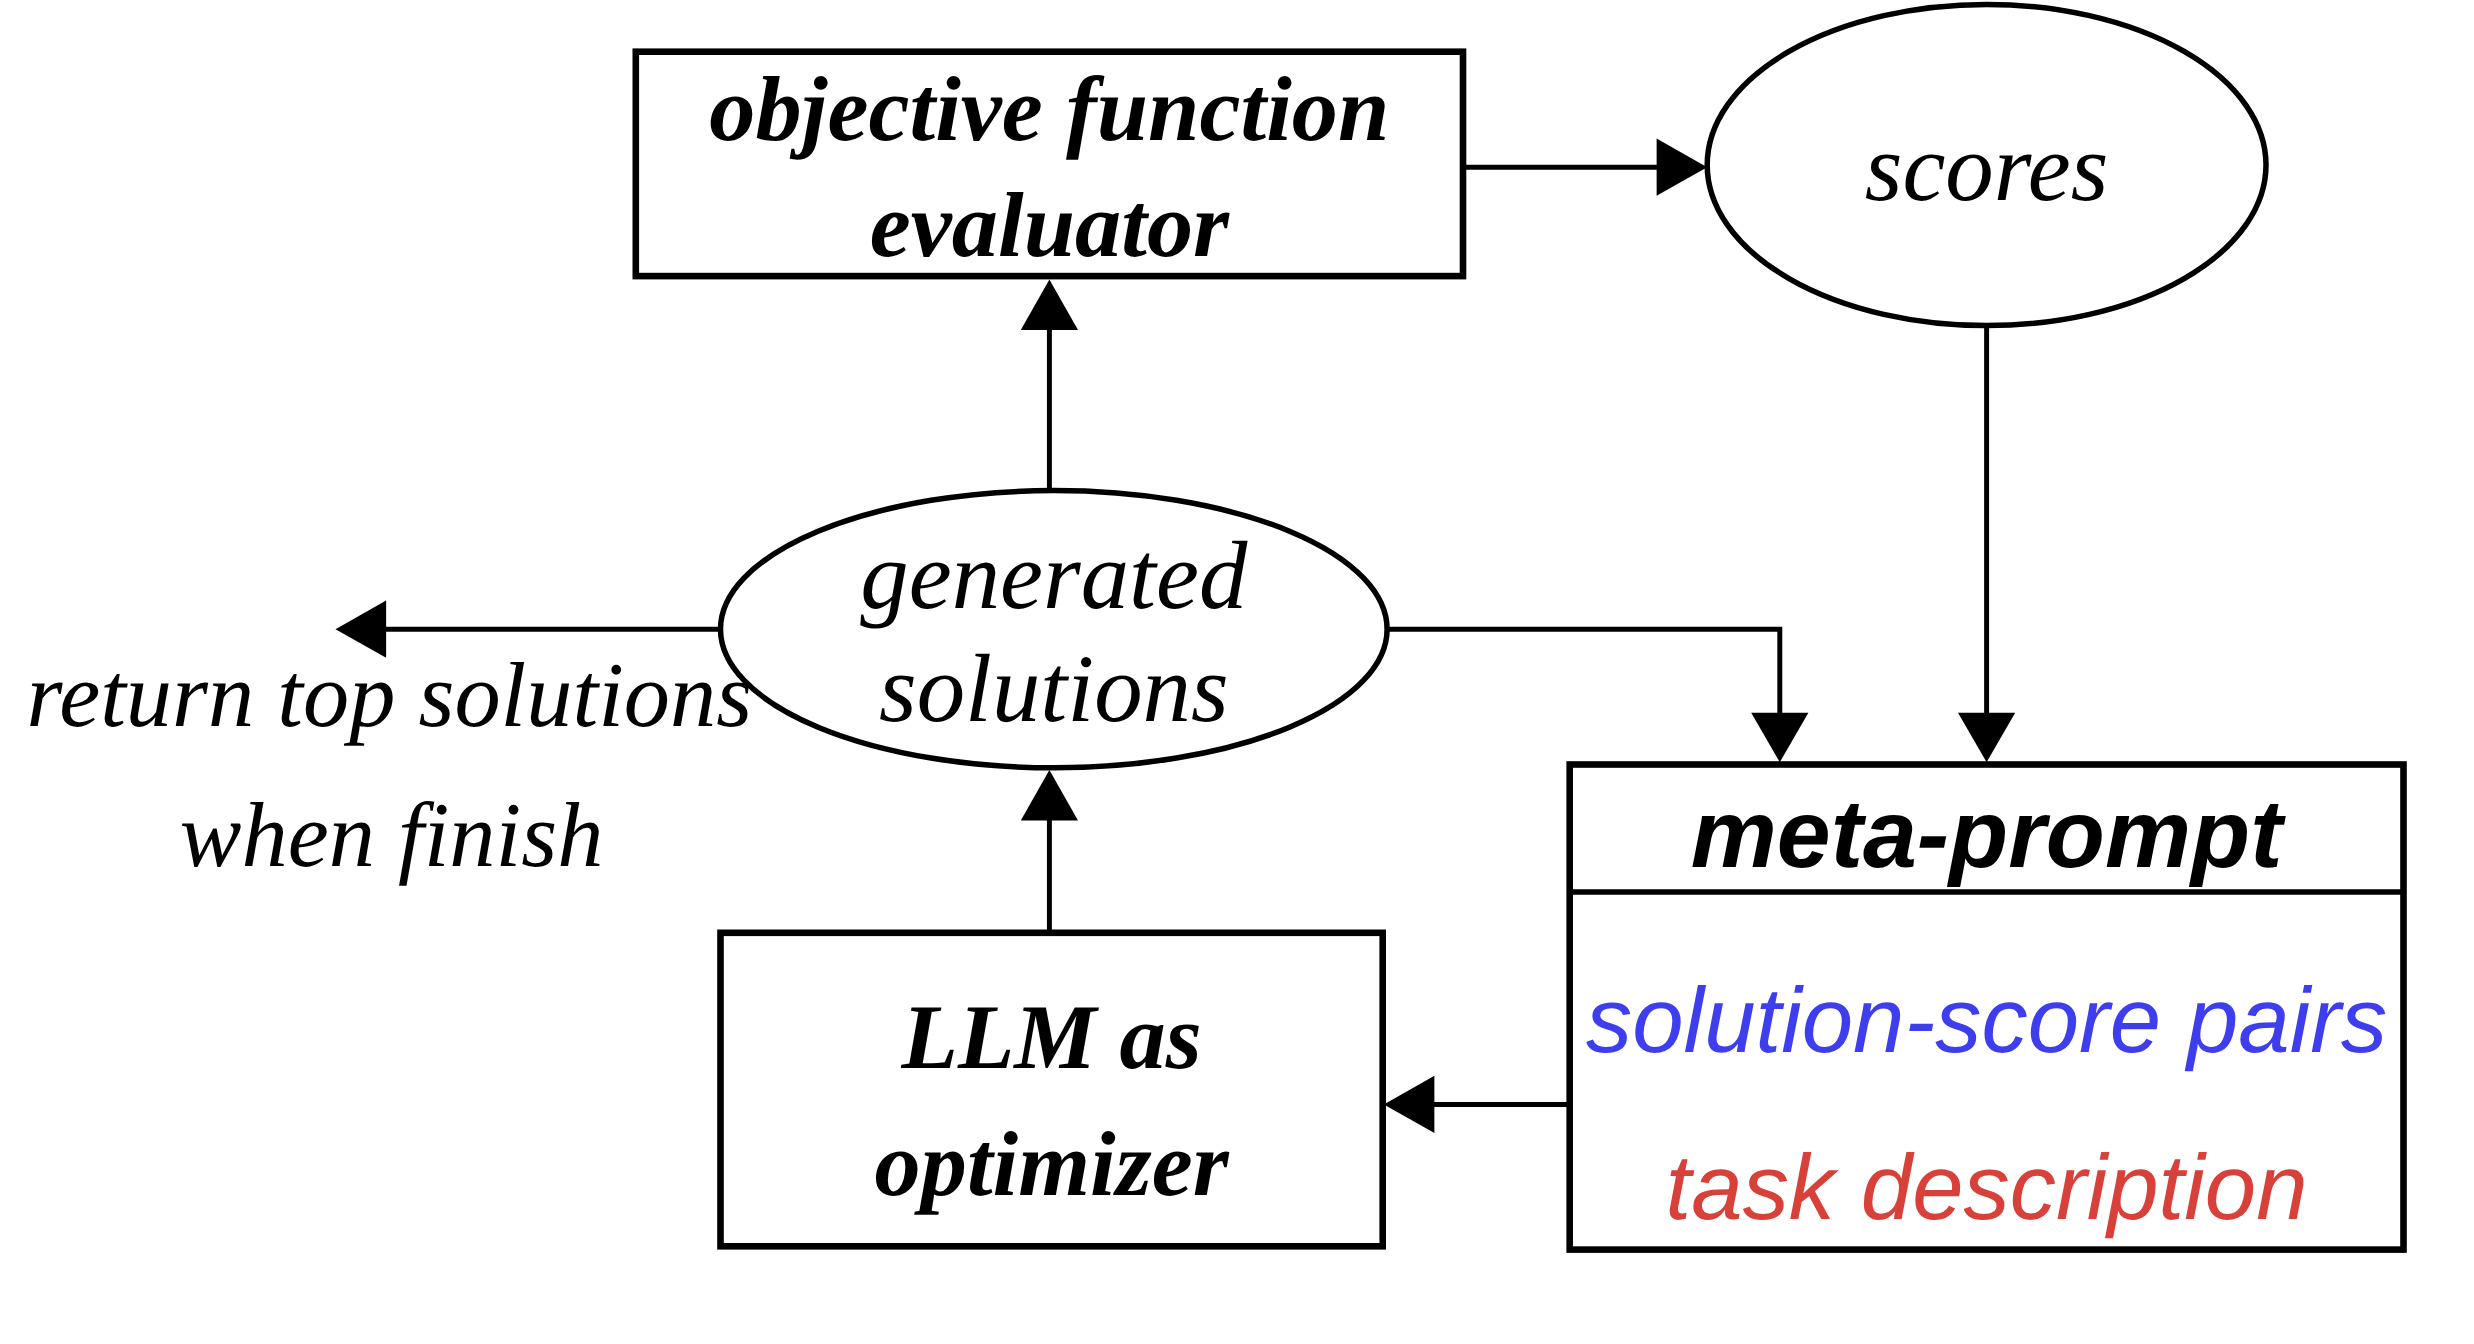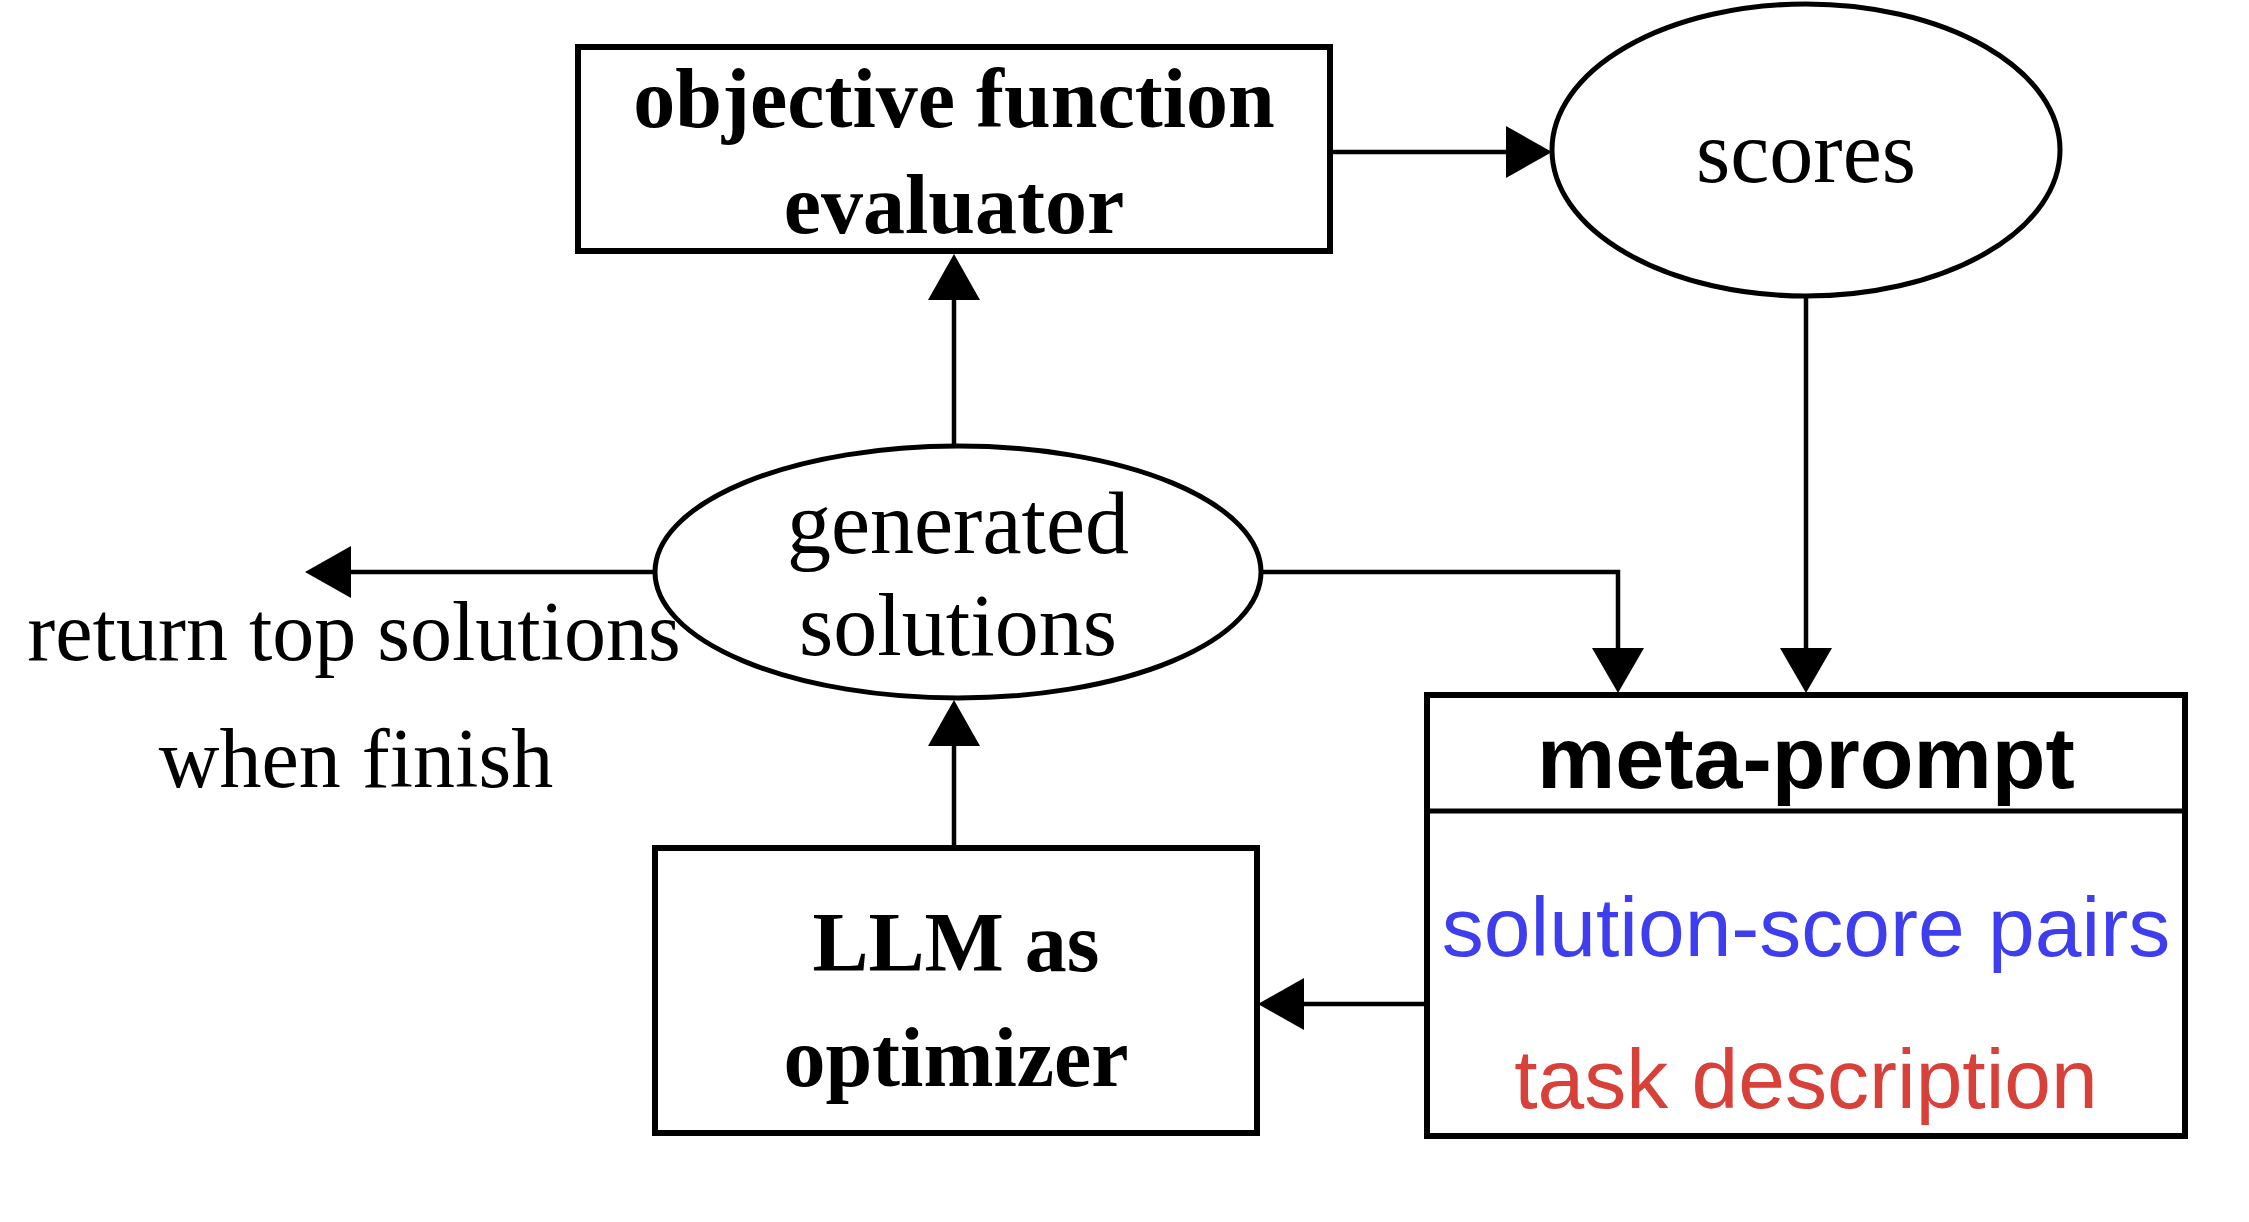--- a/index.html
+++ b/index.html
@@ -8,20 +8,21 @@
     background: #ffffff;
     width: 2249px;
     height: 1222px;
     overflow: hidden;
   }
   .canvas {
     position: relative;
     width: 2249px;
     height: 1222px;
     background: #ffffff;
+    font-style: italic;
   }
   svg { display: block; }
 
   .shape {
     fill: #ffffff;
     stroke: #000000;
     stroke-width: 6;
   }
   .ellipse-shape {
     fill: #ffffff;

